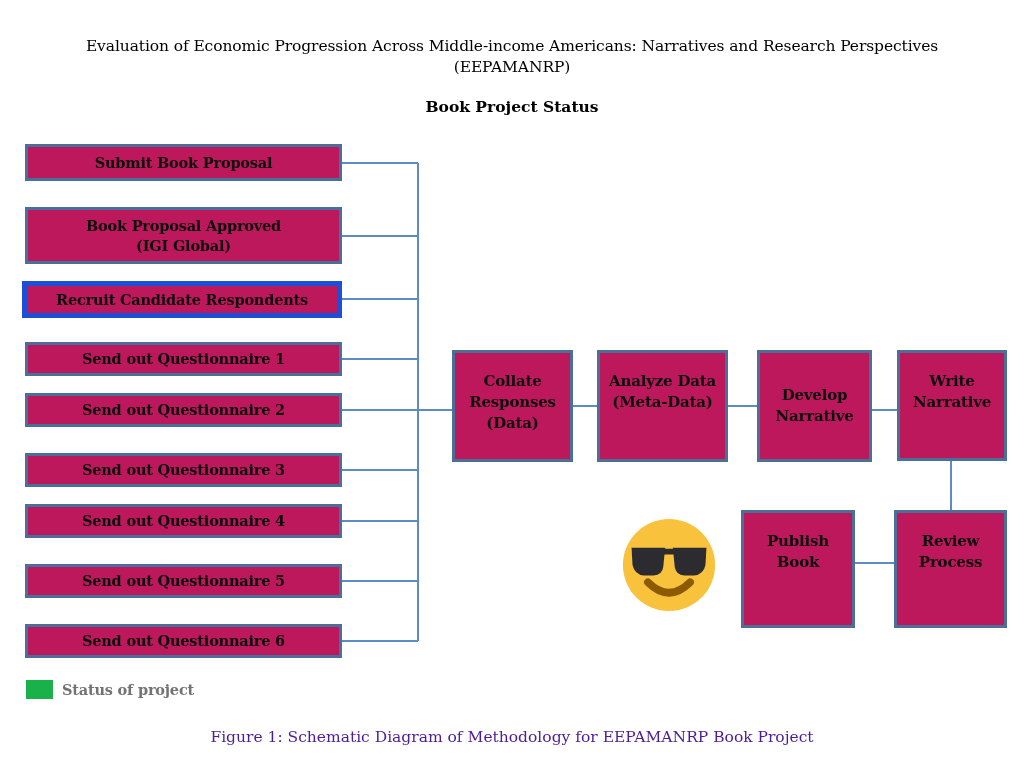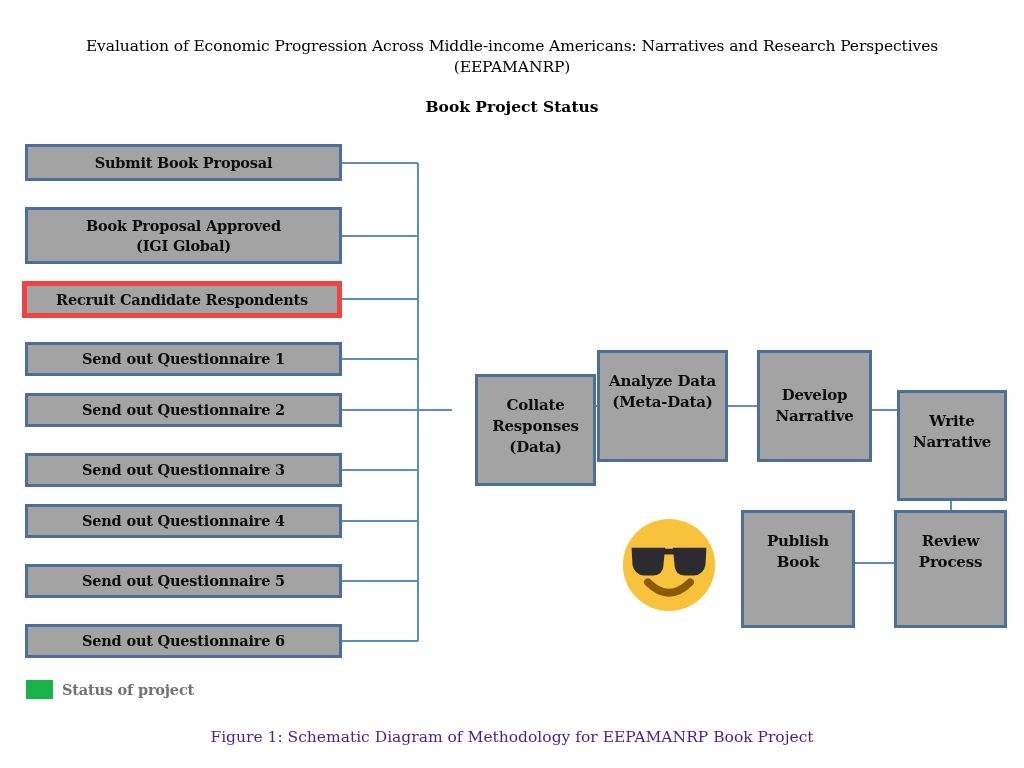--- a/index.html
+++ b/index.html
@@ -50,33 +50,33 @@
     top: 0;
     width: 1024px;
     height: 768px;
     pointer-events: none;
   }
 
   
   .box {
     position: absolute;
     box-sizing: border-box;
-    background: #a3a3a3;
+    background: #be185d;
     border: 3px solid #4a6f9c;
     display: flex;
     align-items: center;
     justify-content: center;
     text-align: center;
   }
   .box.left-box {
     border-width: 3px;
     border-color: #4a6f9c;
   }
   .box.highlight {
-    border: 5px solid #ef4444;
+    border: 5px solid #1d4ed8;
   }
   .box.proc {
     border-width: 3px;
     border-color: #4a7098;
     align-items: flex-start;
     padding-top: 18px;
   }
   .box.proc.mid {
     align-items: center;
     padding-top: 0;
@@ -208,37 +208,37 @@
   </div>
 
   <div class="box left-box" style="left:25px; top:564px; width:317px; height:34px;">
     <span class="box-label">Send out Questionnaire 5</span>
   </div>
 
   <div class="box left-box" style="left:25px; top:624px; width:317px; height:34px;">
     <span class="box-label">Send out Questionnaire 6</span>
   </div>
 
-  <div class="box proc" style="left:475px; top:350px; width:121px; height:112px;margin-top:24px;">
+  <div class="box proc" style="left:452px; top:350px; width:121px; height:112px;">
     <span class="box-label">Collate
 Responses
 (Data)</span>
   </div>
 
   <div class="box proc" style="left:597px; top:350px; width:131px; height:112px;">
     <span class="box-label">Analyze Data
 (Meta-Data)</span>
   </div>
 
   <div class="box proc mid" style="left:757px; top:350px; width:115px; height:112px;">
     <span class="box-label">Develop
 Narrative</span>
   </div>
 
-  <div class="box proc" style="left:897px; top:350px; width:110px; height:111px;margin-top:40px;">
+  <div class="box proc" style="left:897px; top:350px; width:110px; height:111px;">
     <span class="box-label">Write
 Narrative</span>
   </div>
 
   <div class="box proc" style="left:741px; top:510px; width:114px; height:118px;">
     <span class="box-label">Publish
 Book</span>
   </div>
 
   <div class="box proc" style="left:894px; top:510px; width:113px; height:118px;">

